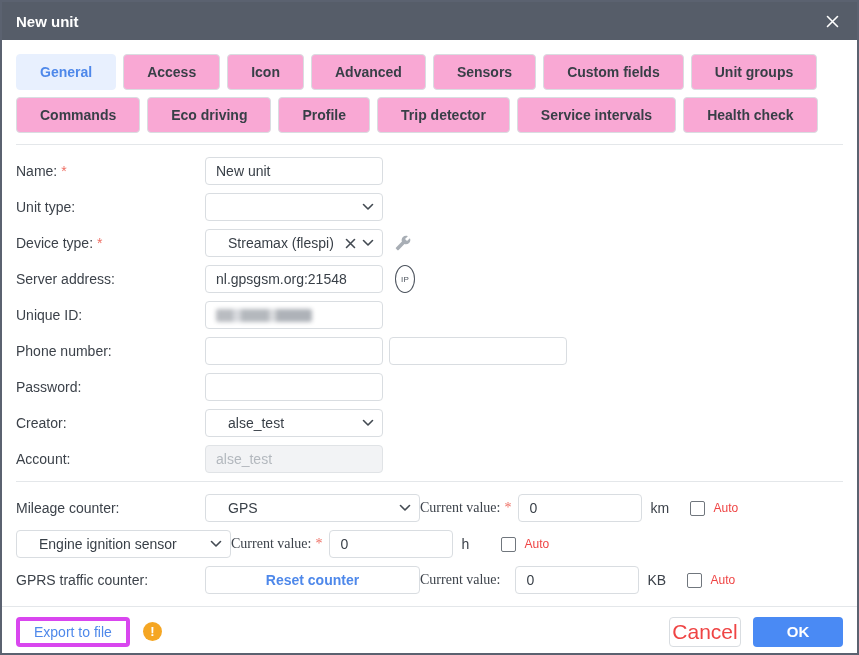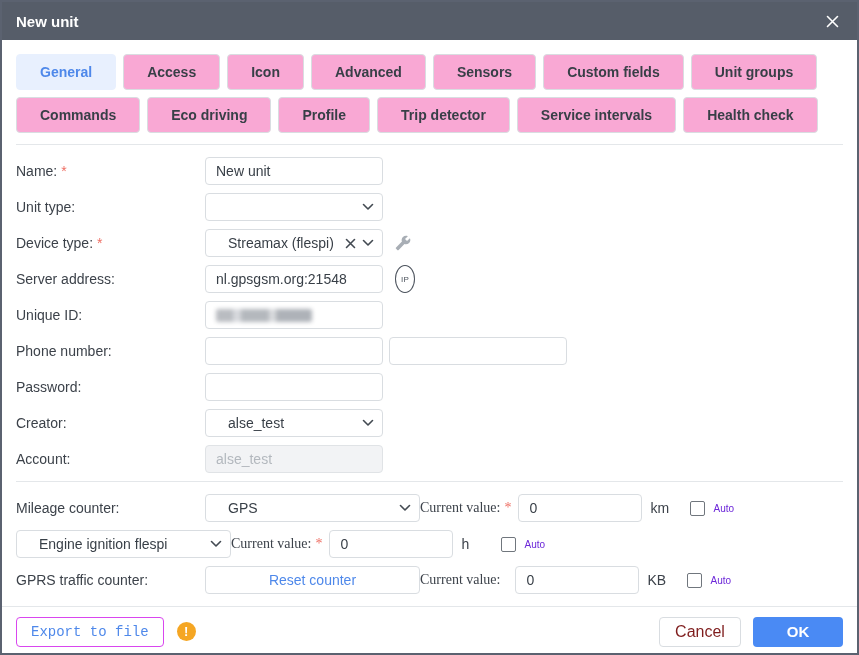--- a/index.html
+++ b/index.html
@@ -76,44 +76,44 @@
   
   .counters { padding:8px 14px; }
   .counters .selbox { width:215px; }
   .cv-lbl { font-size:14px; color:#3c424a; white-space:nowrap;font-family:Liberation Serif, serif; }
   .cv-inp { width:124px; margin-left:7px; }
   .unit { width:26px; margin-left:8px; font-size:14px; color:#3c424a; }
   .chk {
     width:15px; height:15px; border:1px solid #70767d; border-radius:2px;
     margin-left:14px; flex:0 0 auto; background:#fff; cursor:pointer;
   }
-  .chk-lbl { margin-left:8px; font-size:10px; color:#6d28d9; cursor:pointer; }
+  .chk-lbl { margin-left:8px; font-size:12px; color:#ef4444; cursor:pointer; }
 
   .btn-reset {
     width:178px; height:28px; border:1px solid #d9dde1; border-radius:4px;
     background:#fff; color:#4e88ea; font-size:14px; font-family:inherit; cursor:pointer;
   }
 
   
   .footer {
     margin-top:auto; border-top:1px solid #e4e7ea;
     display:flex; align-items:center; padding:0 14px; height:50px; flex:0 0 50px;
   }
   .btn {
     height:30px; border-radius:4px; font-family:inherit; font-size:14px; cursor:pointer;
     display:inline-flex; align-items:center; justify-content:center;
   }
-  .btn-outline { background:#fff; border:1px solid #d946ef; color:#4e88ea; padding:0 14px;font-family:Liberation Mono, monospace; }
+  .btn-outline { background:#fff; border:4px solid #d946ef; color:#4e88ea; padding:0 14px; }
   .warn {
     width:19px; height:19px; border-radius:50%; background:#f5a623; margin-left:13px;
     color:#fff; font-size:13px; font-weight:bold;
     display:flex; align-items:center; justify-content:center;
   }
   .footer .spacer { flex:1; }
-  .btn-cancel { width:82px; border:1px solid #d9dde1; background:#fff; color:#7f1d1d; font-size:16px; }
+  .btn-cancel { width:72px; border:1px solid #d9dde1; background:#fff; color:#ef4444; font-size:21px; }
   .btn-ok { width:90px; margin-left:12px; border:none; background:#4a8af4; color:#fff; font-size:15px; font-weight:bold; }
 
   svg { display:block; }
 </style>
 </head>
 <body>
 
 <div class="dialog">
 
   <div class="titlebar">
@@ -245,37 +245,37 @@
       </div>
       <span class="cv-lbl"><span>Current value:</span><span class="req">*</span></span>
       <input class="inp cv-inp" value="0" style="">
       <span class="unit">km</span>
       <span class="chk"></span>
       <span class="chk-lbl">Auto</span>
     </div>
 
     <div class="row">
       <div class="selbox">
-        <span class="selval">Engine ignition flespi</span>
+        <span class="selval">Engine ignition sensor</span>
         <span class="chev">
           <svg width="12" height="8" viewBox="0 0 12 8">
               <path d="M1.5 1.5 L6 6 L10.5 1.5" stroke="#434a52" stroke-width="1.6" fill="none" stroke-linecap="round" stroke-linejoin="round"></path>
             </svg>
         </span>
       </div>
       <span class="cv-lbl"><span>Current value:</span><span class="req">*</span></span>
       <input class="inp cv-inp" value="0" style="">
       <span class="unit">h</span>
       <span class="chk"></span>
       <span class="chk-lbl">Auto</span>
     </div>
 
     <div class="row">
       <span class="lbl"><span>GPRS traffic counter:</span></span>
-      <button class="btn-reset" style="width:215px;">Reset counter</button>
+      <button class="btn-reset" style="width:215px;font-weight:bold;">Reset counter</button>
       <span class="cv-lbl"><span>Current value:</span></span>
       <input class="inp cv-inp" style="margin-left: 15px;" value="0">
       <span class="unit">KB</span>
       <span class="chk"></span>
       <span class="chk-lbl">Auto</span>
     </div>
 
   </div>
 
   <div class="footer">

